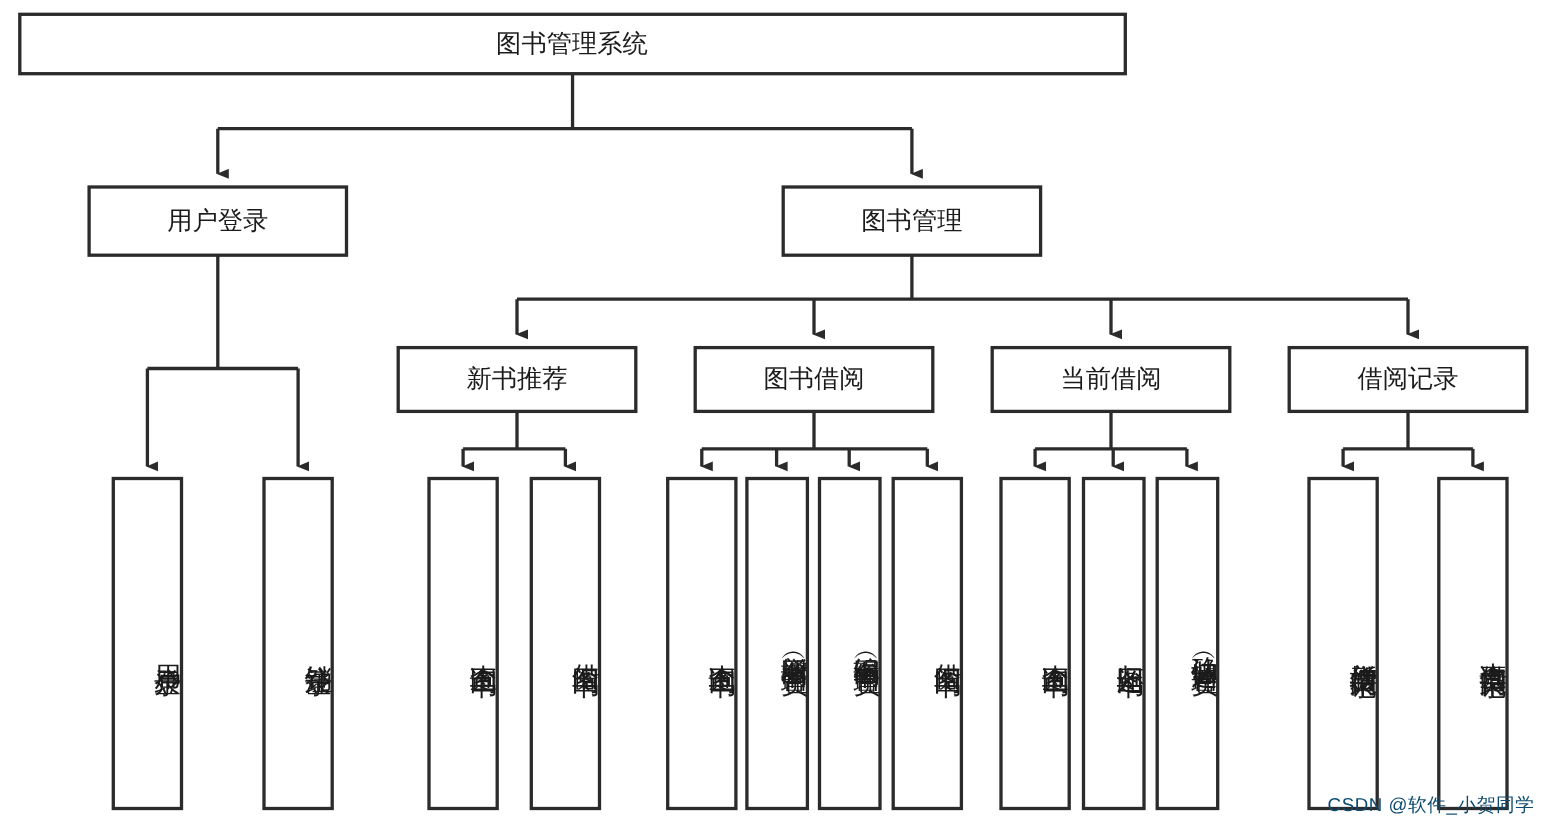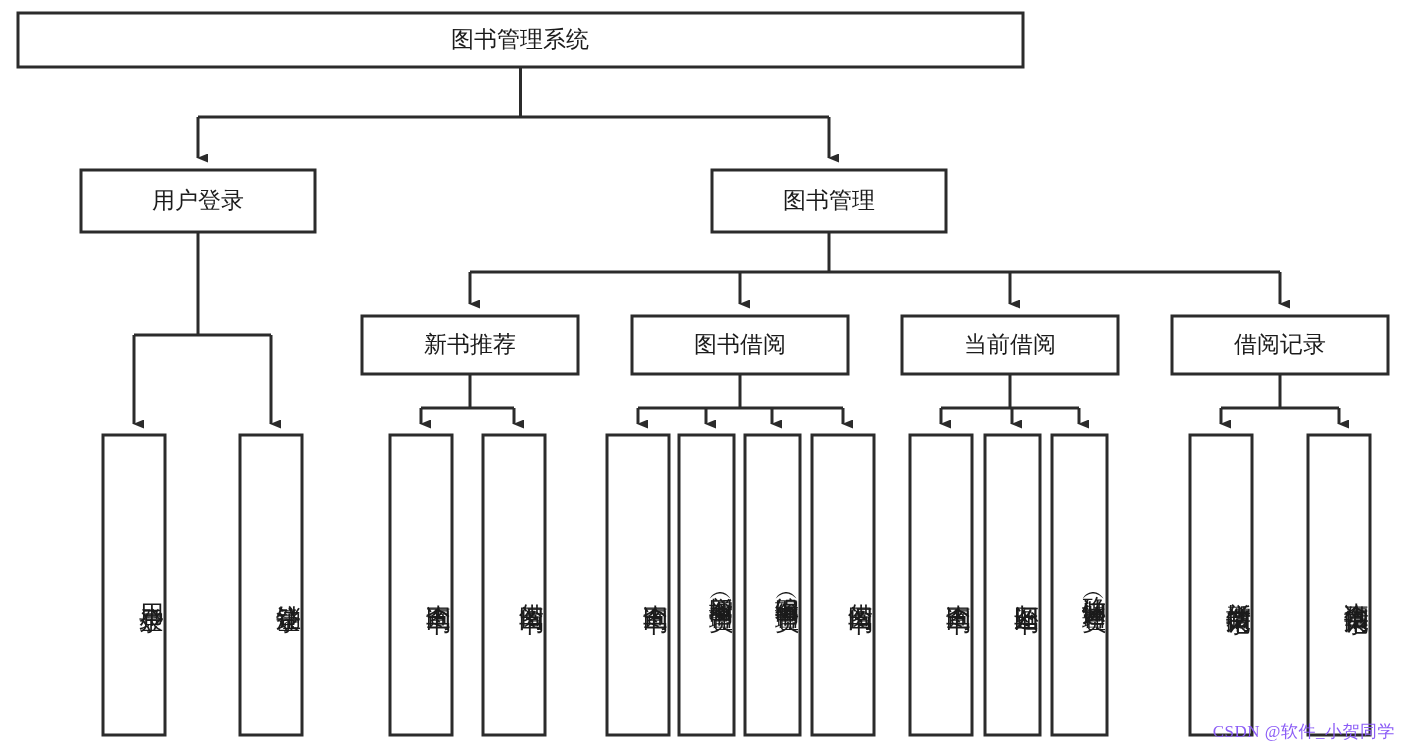--- a/index.html
+++ b/index.html
@@ -54,23 +54,23 @@
     color: #1b1b1b;
     letter-spacing: 2px;
     text-align: center;
     white-space: nowrap;
     user-select: none;
   }
   .watermark {
     position: absolute;
     right: 10px;
     bottom: 4px;
-    font-family: Liberation Serif, serif;
+    font-family: Liberation Sans, sans-serif;
     font-size: 17px;
-    color: #8b5cf6;
+    color: #0c4a6e;
     letter-spacing: 0.5px;
     white-space: nowrap;
   }
 </style>
 </head>
 <body>
 
 <div id="diagram-root">
 
   <svg class="flow" viewBox="0 0 1405 747">

